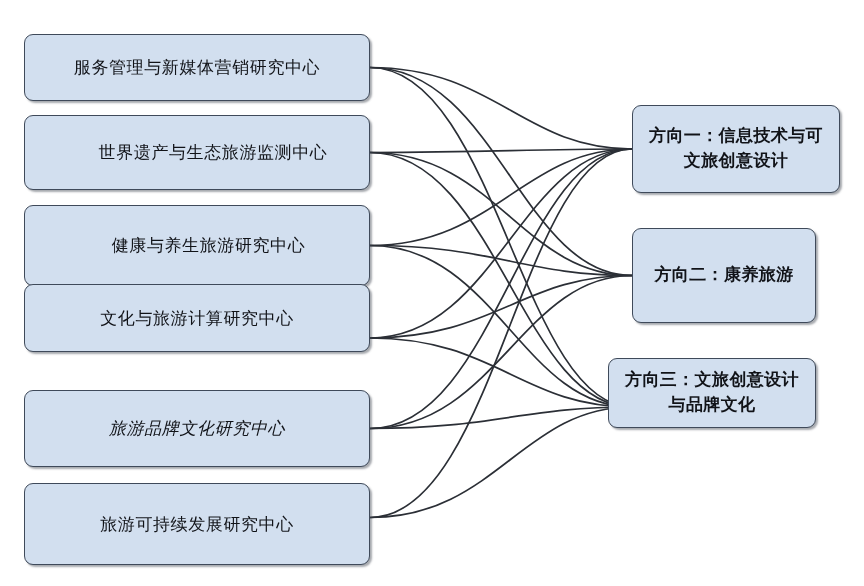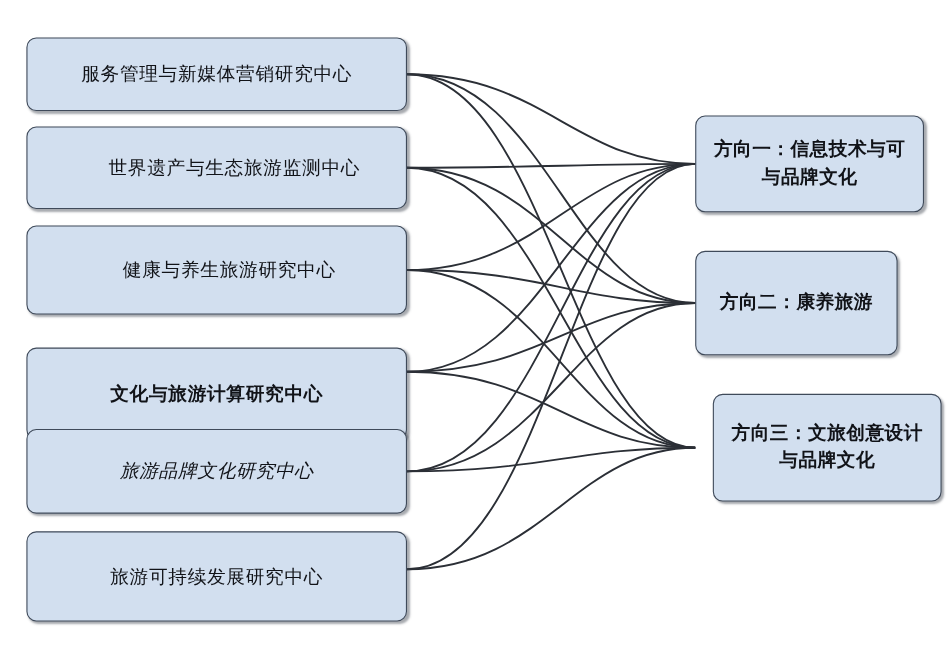--- a/index.html
+++ b/index.html
@@ -83,35 +83,35 @@
 
   <div class="node node-left" style="left: 24px; top: 34px; width: 346px; height: 67px;">
     <span class="node-label">服务管理与新媒体营销研究中心</span>
   </div>
   <div class="node node-left" style="left: 24px; top: 115px; width: 346px; height: 75px; padding-left: 32px;">
     <span class="node-label">世界遗产与生态旅游监测中心</span>
   </div>
   <div class="node node-left" style="left: 24px; top: 205px; width: 346px; height: 81px; padding-left: 23px;">
     <span class="node-label">健康与养生旅游研究中心</span>
   </div>
-  <div class="node node-left" style="left: 24px; top: 316px; width: 346px; height: 84px; font-weight: bold;">
+  <div class="node node-left" style="left: 24px; top: 284px; width: 346px; height: 68px;">
     <span class="node-label">文化与旅游计算研究中心</span>
   </div>
   <div class="node node-left" style="left: 24px; top: 390px; width: 346px; height: 77px; font-style: italic;">
     <span class="node-label">旅游品牌文化研究中心</span>
   </div>
   <div class="node node-left" style="left: 24px; top: 483px; width: 346px; height: 82px;">
     <span class="node-label">旅游可持续发展研究中心</span>
   </div>
 
   <div class="node node-right" style="left: 632px; top: 105px; width: 208px; height: 88px;">
     <span class="node-label">方向一：信息技术与可
-与品牌文化</span>
+文旅创意设计</span>
   </div>
   <div class="node node-right" style="left: 632px; top: 228px; width: 184px; height: 95px;">
     <span class="node-label">方向二：康养旅游</span>
   </div>
-  <div class="node node-right" style="left: 648px; top: 358px; width: 208px; height: 98px;">
+  <div class="node node-right" style="left: 608px; top: 358px; width: 208px; height: 70px;">
     <span class="node-label">方向三：文旅创意设计
 与品牌文化</span>
   </div>
 
 </div>
 
 </body></html>

